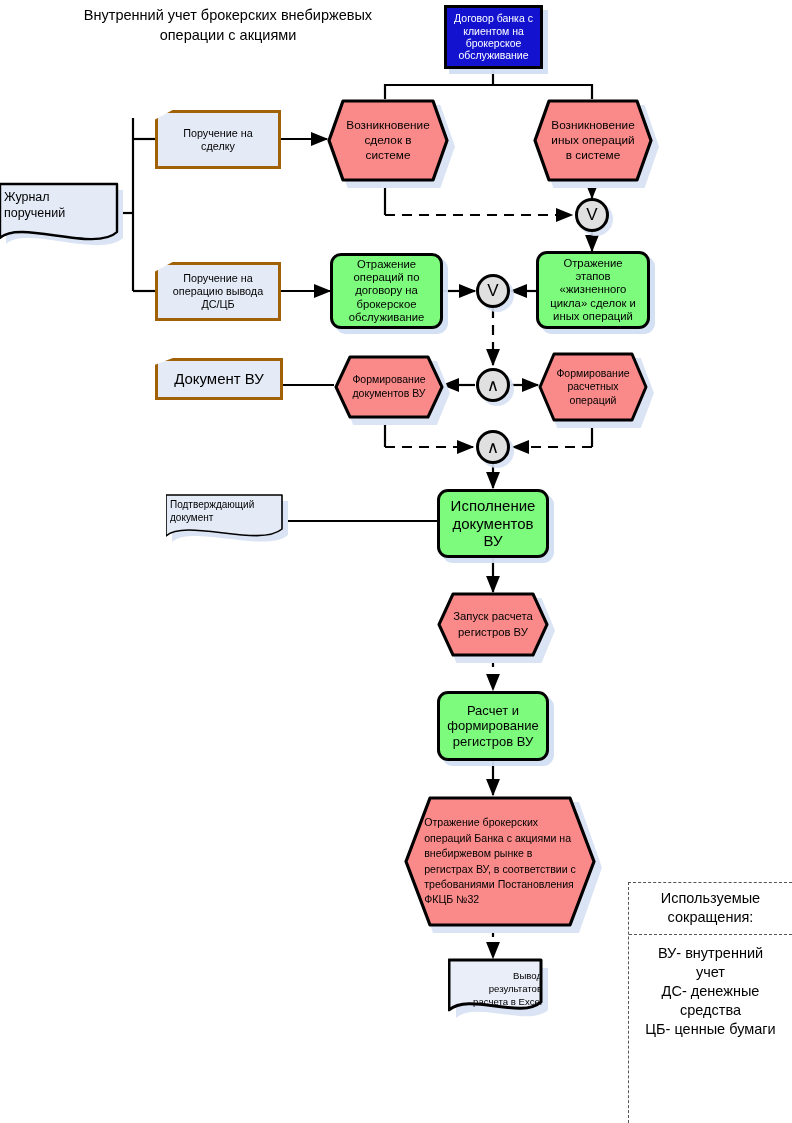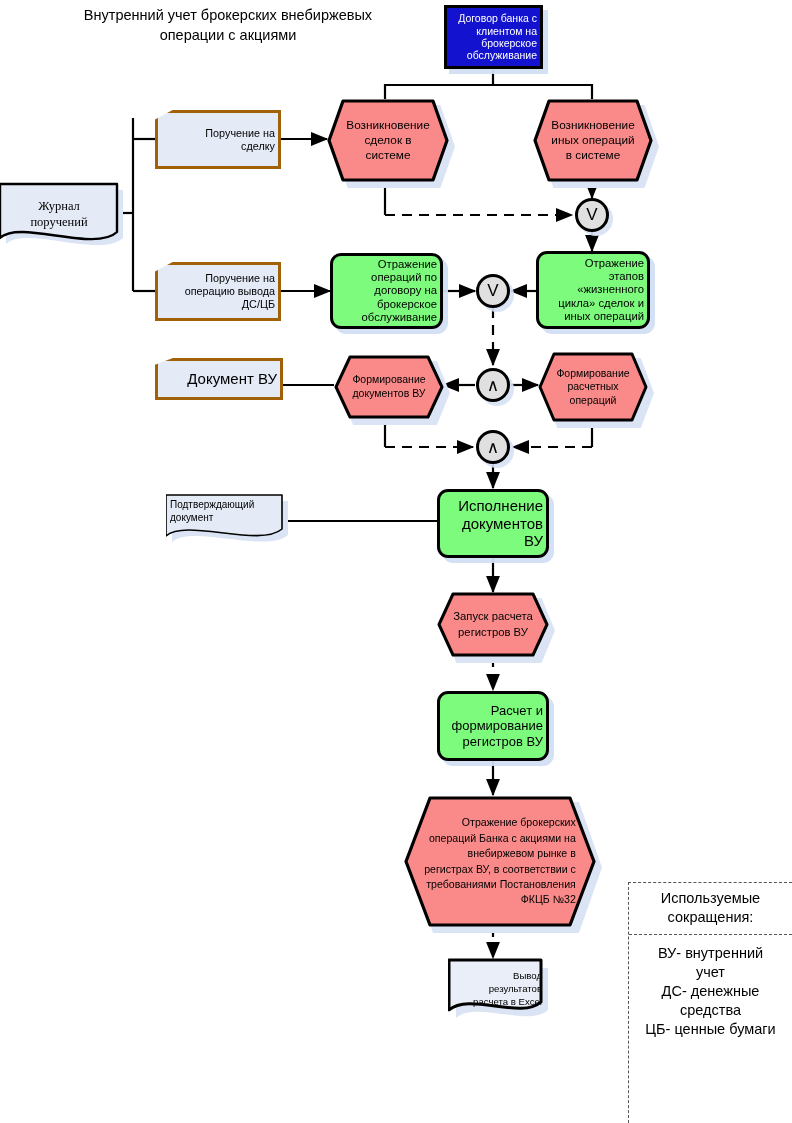--- a/index.html
+++ b/index.html
@@ -24,21 +24,21 @@
     width: 792px;
     height: 1123px;
     pointer-events: none;
   }
   .node {
     position: absolute;
     box-sizing: border-box;
     display: flex;
     align-items: center;
     justify-content: center;
-    text-align: right;
+    text-align: center;
     line-height: 1.18;
     z-index: 3;
   }
   .node .lbl {
     display: block;
     width: 100%;
     white-space: pre-line;
     padding: 0 3px;
     box-sizing: border-box;
   }
@@ -201,21 +201,21 @@
 клиентом на
 брокерское
 обслуживание</span>
   </div>
 
   <div class="docnode" style="left:0px; top:181px; width:125px; height:72px;">
     <svg width="125" height="72" viewBox="0 0 125 72">
       <path d="M6,9 L123,9 L123,57 C101,78 25,44 6,63 Z" fill="#dbe4f4" stroke="none"></path>
       <path d="M0,3 L117,3 L117,51 C95,72 19,38 0,57 Z" fill="#e4eaf6" stroke="#000" stroke-width="2.4" stroke-linejoin="round"></path>
     </svg>
-    <div style="position:absolute; left:4px; top:18px; width:110px; font-size:12.5px; line-height:1.25; text-align:center; white-space:pre-line;font-family:Liberation Serif, serif;">Журнал
+    <div style="position:absolute; left:4px; top:9px; width:110px; font-size:12.5px; line-height:1.25; text-align:left; white-space:pre-line;">Журнал
 поручений</div>
   </div>
 
   <div class="node cutbox" style="left:155px; top:110px; width:126px; height:59px; font-size:10.8px;">
     <span class="lbl">Поручение на
 сделку</span>
   </div>
 
   <div class="node cutbox" style="left:155px; top:262px; width:126px; height:59px; font-size:10.8px;">
     <span class="lbl">Поручение на
@@ -326,21 +326,21 @@
     <span class="lbl">Расчет и
 формирование
 регистров ВУ</span>
   </div>
 
   <div class="hexwrap" style="left:404px; top:796px; width:192px; height:131px;">
     <div class="hexshadow" style="width:192px; height:131px;"></div>
     <svg width="192" height="131" viewBox="0 0 192 131" style="position:absolute; left:0; top:0; z-index:2;">
       <polygon points="26,2 166,2 190,65.5 166,129 26,129 2,65.5" fill="#fa8a8a" stroke="#000" stroke-width="3.2" stroke-linejoin="round"></polygon>
     </svg>
-    <div style="position:absolute; inset:0; z-index:3; display:flex; align-items:center; justify-content:center; text-align:right; font-size:10.6px; line-height:1.45; white-space:pre-line;">Отражение брокерских
+    <div style="position:absolute; inset:0; z-index:3; display:flex; align-items:center; justify-content:center; text-align:left; font-size:10.6px; line-height:1.45; white-space:pre-line;">Отражение брокерских
 операций Банка с акциями на
 внебиржевом рынке в
 регистрах ВУ, в соответствии с
 требованиями Постановления
 ФКЦБ №32</div>
   </div>
 
   <div class="docnode" style="left:448px; top:958px; width:102px; height:70px;">
     <svg width="102" height="70" viewBox="0 0 102 70">
       <path d="M8,10 L100,10 L100,52 C80,70 28,42 8,60 Z" fill="#dbe4f4" stroke="none"></path>

